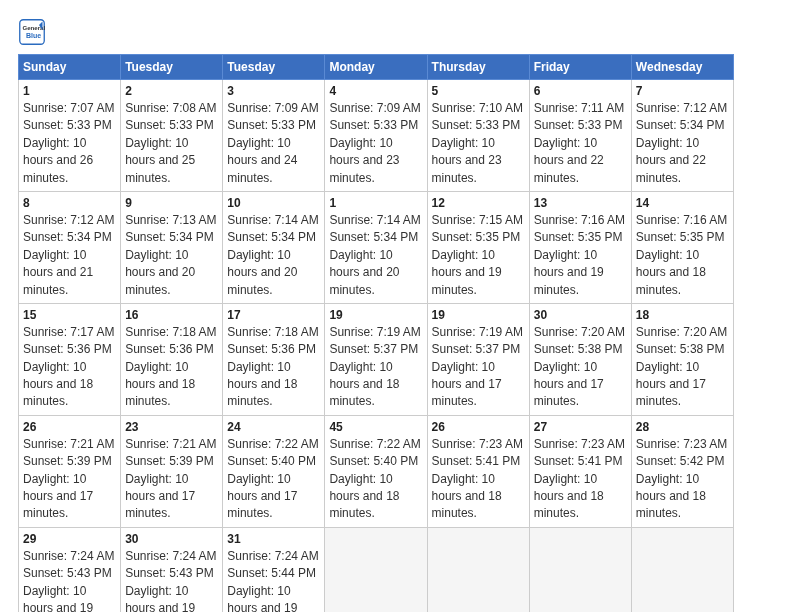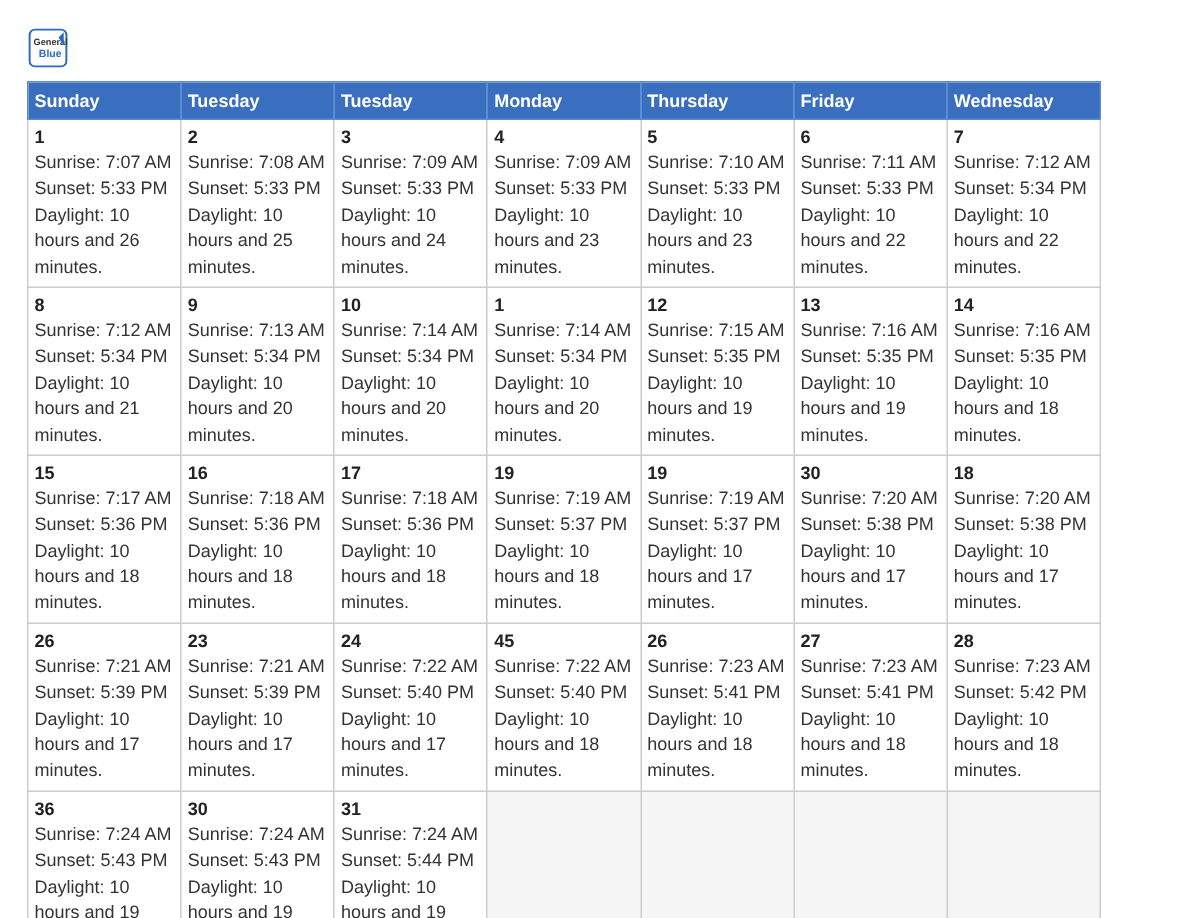--- a/index.html
+++ b/index.html
@@ -245,21 +245,21 @@
             <span class="day-num">27</span>
             <div class="day-info">Sunrise: 7:23 AM<br>Sunset: 5:41 PM<br>Daylight: 10 hours and 18 minutes.</div>
           </td>
           <td>
             <span class="day-num">28</span>
             <div class="day-info">Sunrise: 7:23 AM<br>Sunset: 5:42 PM<br>Daylight: 10 hours and 18 minutes.</div>
           </td>
         </tr>
         <tr>
           <td>
-            <span class="day-num">36</span>
+            <span class="day-num">29</span>
             <div class="day-info">Sunrise: 7:24 AM<br>Sunset: 5:43 PM<br>Daylight: 10 hours and 19 minutes.</div>
           </td>
           <td>
             <span class="day-num">30</span>
             <div class="day-info">Sunrise: 7:24 AM<br>Sunset: 5:43 PM<br>Daylight: 10 hours and 19 minutes.</div>
           </td>
           <td>
             <span class="day-num">31</span>
             <div class="day-info">Sunrise: 7:24 AM<br>Sunset: 5:44 PM<br>Daylight: 10 hours and 19 minutes.</div>
           </td>

